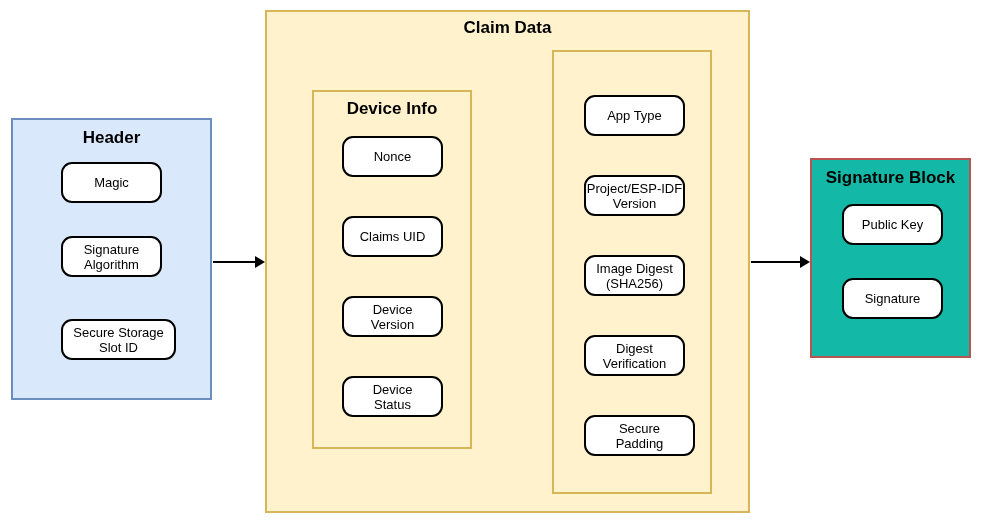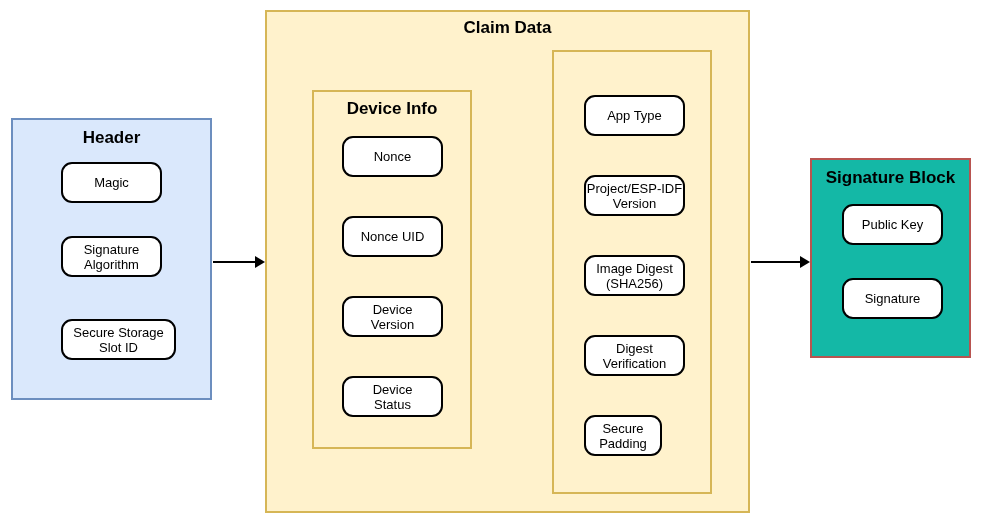--- a/index.html
+++ b/index.html
@@ -87,21 +87,21 @@
   <div class="arrow-head" style="left:255px; top:256px;"></div>
 
   <div class="container-box" style="left:265px; top:10px; width:485px; height:503px; background:#fff2cc; border-color:#d6b656;">
     <div class="container-title" style="top:9px;">Claim Data</div>
 
     <div class="inner-panel" style="left:45px; top:78px; width:160px; height:359px; background:#fff2cc; border-color:#d6b656;">
       <div class="container-title" style="top:10px;">Device Info</div>
 
       <div class="node" style="left:28px; top:44px; width:101px; height:41px;">Nonce</div>
 
-      <div class="node" style="left:28px; top:124px; width:101px; height:41px;">Nonce UID</div>
+      <div class="node" style="left:28px; top:124px; width:101px; height:41px;">Claims UID</div>
 
       <div class="node" style="left:28px; top:204px; width:101px; height:41px;">Device
 Version</div>
 
       <div class="node" style="left:28px; top:284px; width:101px; height:41px;">Device
 Status</div>
     </div>
 
     <div class="inner-panel" style="left:285px; top:38px; width:160px; height:444px; background:#fff2cc; border-color:#d6b656;">
 
@@ -109,21 +109,21 @@
 
       <div class="node" style="left:30px; top:123px; width:101px; height:41px;">Project/ESP-IDF
 Version</div>
 
       <div class="node" style="left:30px; top:203px; width:101px; height:41px;">Image Digest
 (SHA256)</div>
 
       <div class="node" style="left:30px; top:283px; width:101px; height:41px;">Digest
 Verification</div>
 
-      <div class="node" style="left:30px; top:363px; width:78px; height:41px;">Secure
+      <div class="node" style="left:30px; top:363px; width:111px; height:41px;">Secure
 Padding</div>
     </div>
   </div>
 
   <div class="arrow" style="left:751px; top:261px; width:51px;"></div>
   <div class="arrow-head" style="left:800px; top:256px;"></div>
 
   <div class="container-box" style="left:810px; top:158px; width:161px; height:200px; background:#14b8a6; border-color:#b85450;">
     <div class="container-title" style="top:11px;">Signature Block</div>
 

